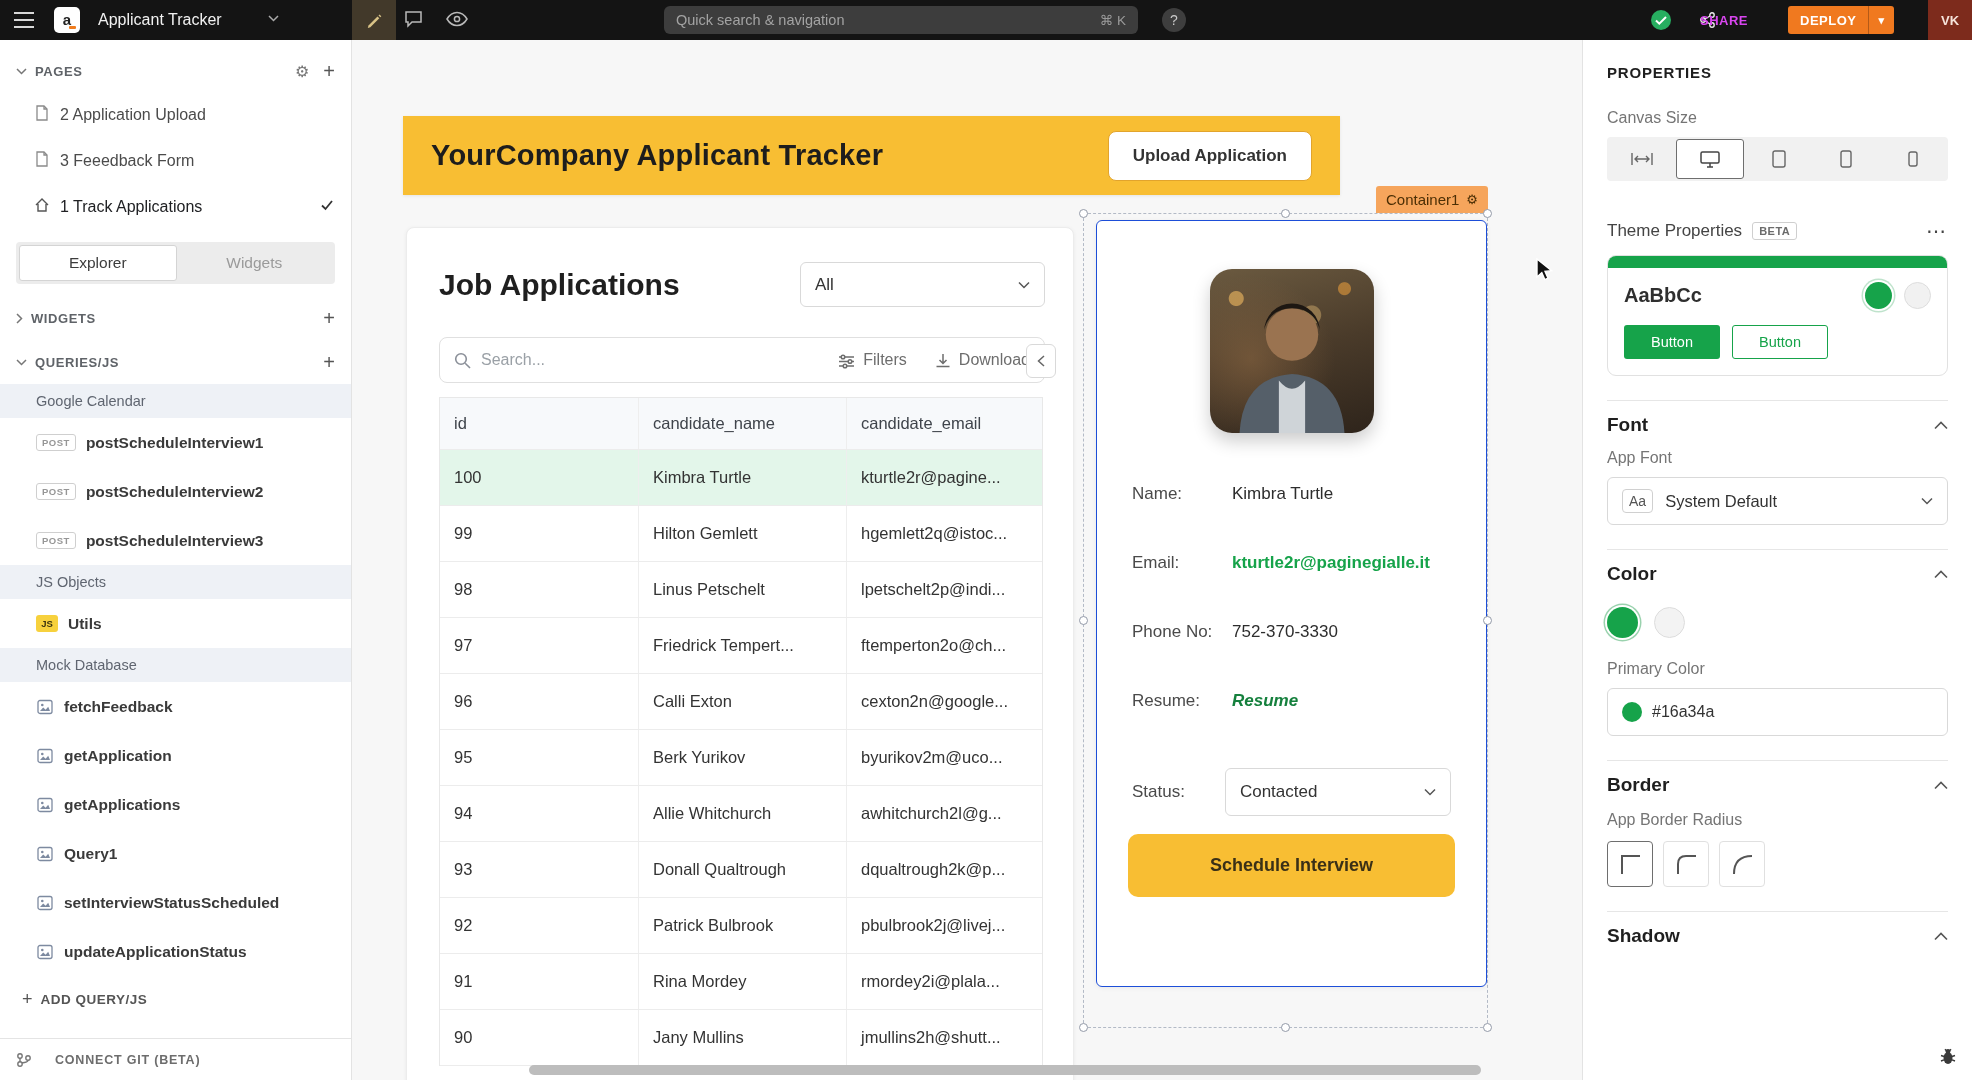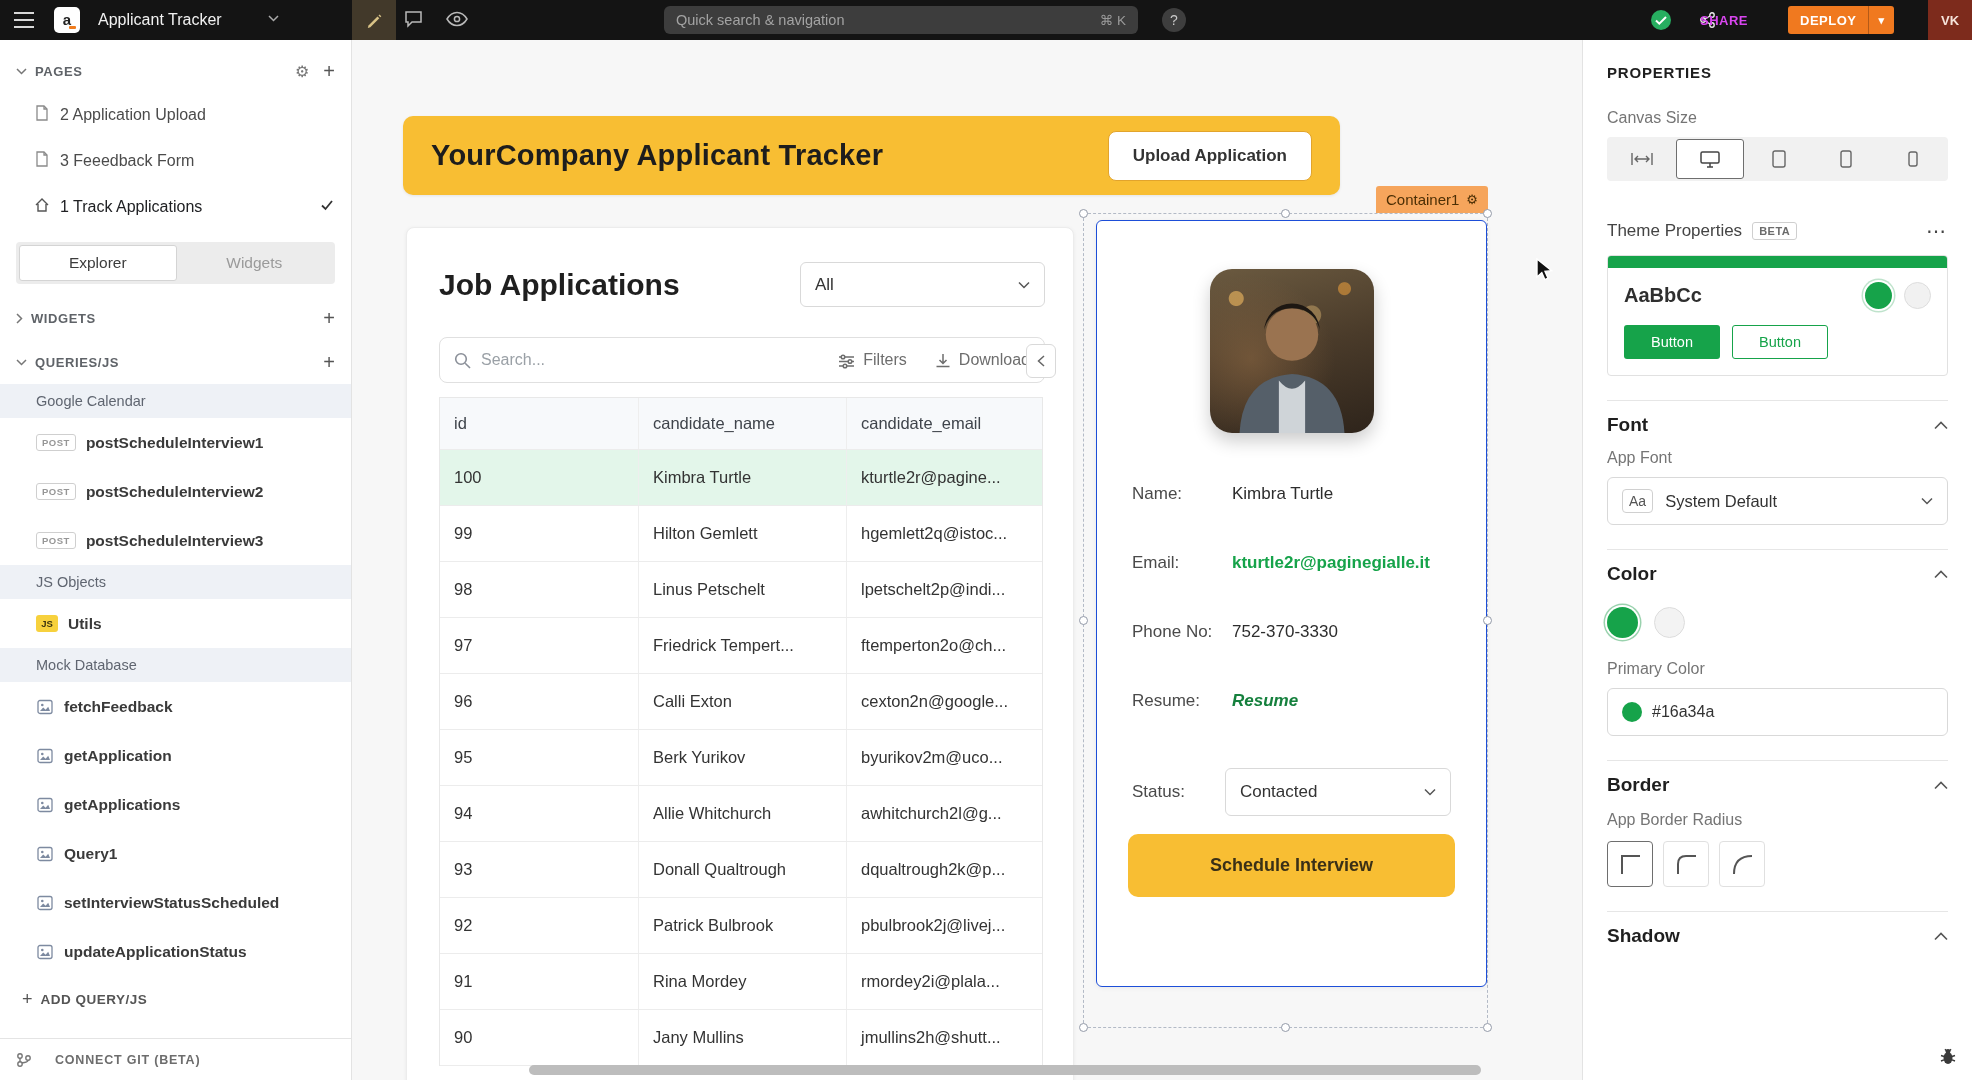--- a/index.html
+++ b/index.html
@@ -66,21 +66,21 @@
   .addq{height:46px;display:flex;align-items:center;gap:8px;padding-left:22px;cursor:pointer}
   .addq .plus{font-size:18px;color:#555}
   .addq .lbl{font-size:13.5px;font-weight:bold;color:#555;letter-spacing:.5px}
   .gitbar{position:absolute;left:0;bottom:0;width:100%;height:42px;border-top:1px solid #e4e4e4;
     display:flex;align-items:center;gap:23px;padding:0 16px;background:#fff;cursor:pointer}
   .gitbar .lbl{font-size:12.5px;font-weight:bold;color:#6d6d6d;letter-spacing:.8px}
 
   
   .canvas{position:absolute;left:352px;top:40px;width:1230px;bottom:0;background:#f7f7f7;overflow:hidden}
   .banner{position:absolute;left:51px;top:76px;width:937px;height:79px;background:var(--yellow);
-    border-radius:10px;display:flex;align-items:center;padding:0 28px;box-shadow:0 1px 3px rgba(0,0,0,.08)}
+    border-radius:0;display:flex;align-items:center;padding:0 28px;box-shadow:0 1px 3px rgba(0,0,0,.08)}
   .banner h1{flex:1;font-size:29px;font-weight:800;color:#1d1d1d;letter-spacing:.2px}
   .upload-btn{height:50px;padding:0 24px;background:#fff;border:1.5px solid #e2a42c;border-radius:8px;
     font-size:17px;font-weight:600;color:#333;display:flex;align-items:center;cursor:pointer}
 
   .wtag{position:absolute;right:94px;top:146px;height:27px;background:#f6a55c;border-radius:3px 3px 0 0;
     display:flex;align-items:center;gap:7px;padding:0 10px;font-size:15px;color:#4c2f05;cursor:pointer}
   .wtag .g{font-size:13px}
 
   
   .table-card{position:absolute;left:54px;top:187px;width:668px;height:980px;background:#fff;
@@ -137,21 +137,21 @@
   .plabel{font-size:16px;color:#757575}
   .canvas-size-lbl{margin-top:28px}
   .devices{margin-top:10px;height:44px;background:#f1f1f1;border-radius:4px;display:flex;padding:2px;gap:2px}
   .dev{flex:1;display:flex;align-items:center;justify-content:center;border-radius:3px;cursor:pointer}
   .dev.active{background:#fff;border:1px solid #6e6e6e}
   .theme-row{margin-top:40px;display:flex;align-items:center;gap:10px}
   .theme-row .t{font-size:17px;color:#444}
   .beta{font-size:11px;font-weight:bold;color:#6b6b6b;border:1px solid #cfcfcf;border-radius:3px;
     padding:2px 6px;letter-spacing:.5px}
   .dots{margin-left:auto;font-size:20px;color:#444;letter-spacing:2px;cursor:pointer;line-height:0}
-  .theme-card{margin-top:14px;border:1px solid #e1e1e1;border-radius:4px;overflow:hidden}
+  .theme-card{margin-top:14px;border:1px solid #e1e1e1;border-radius:9px;overflow:hidden}
   .theme-bar{height:12px;background:var(--accent)}
   .theme-body{padding:14px 16px 16px}
   .aarow{display:flex;align-items:center}
   .aarow .aa{font-size:20px;font-weight:600;color:#2f2f2f}
   .crc{width:27px;height:27px;border-radius:50%}
   .crc.g{background:var(--accent);margin-left:auto;box-shadow:0 0 0 2px #fff,0 0 0 3.5px #bfe3cc;cursor:pointer}
   .crc.w{background:#f1f1f1;border:1px solid #ddd;margin-left:12px;cursor:pointer}
   .btnrow{margin-top:16px;display:flex;gap:12px}
   .tbtn{height:34px;min-width:96px;border-radius:3px;font-size:14.5px;display:flex;align-items:center;
     justify-content:center;cursor:pointer;font-family:inherit}

